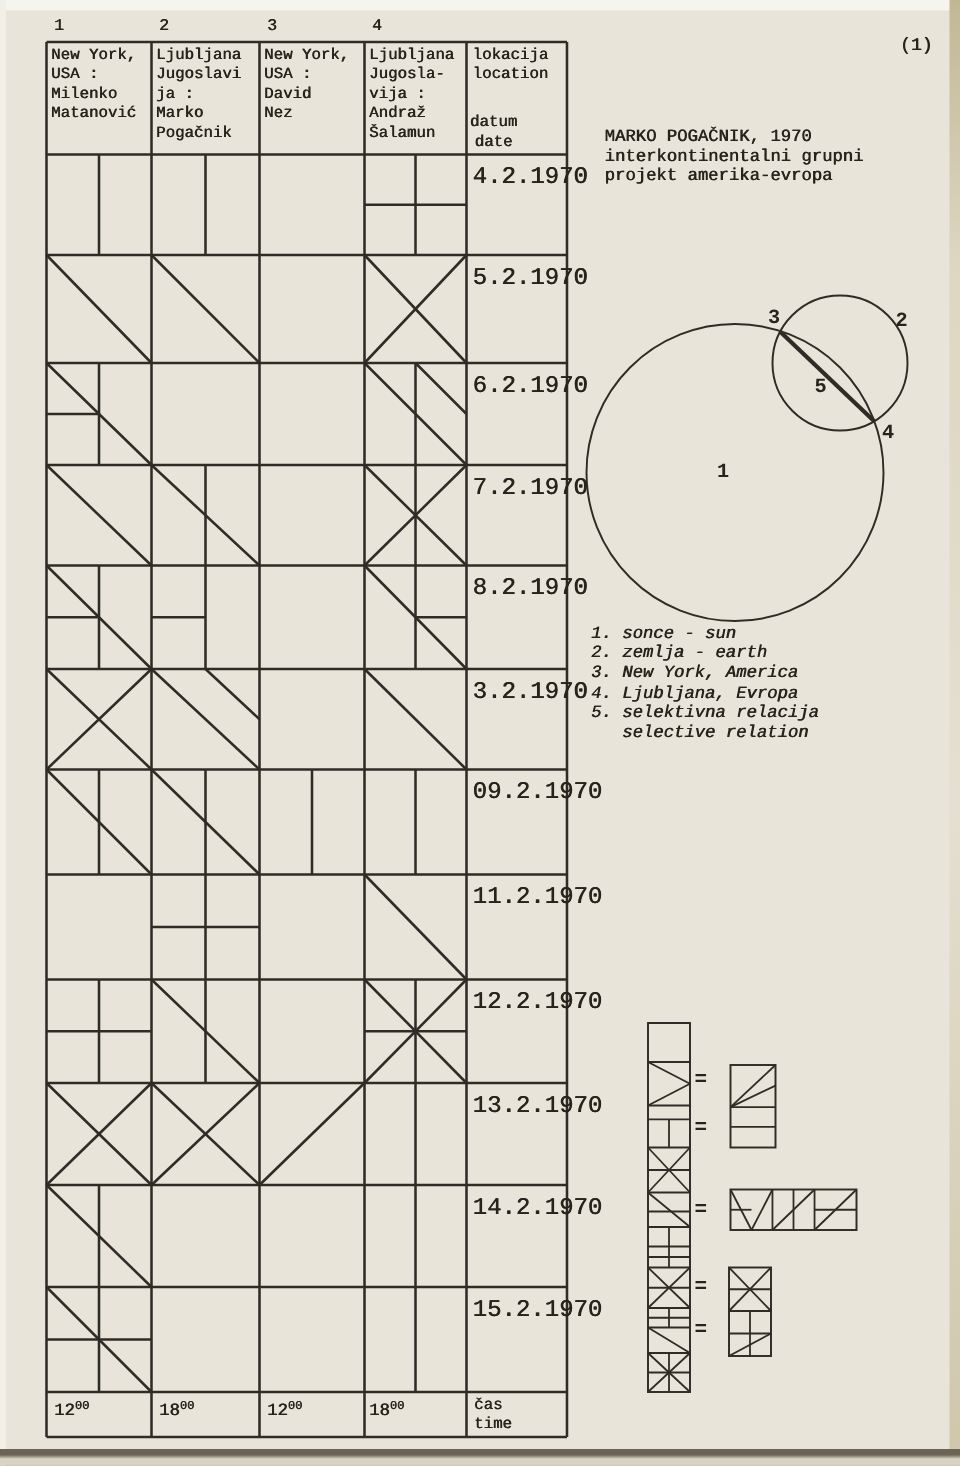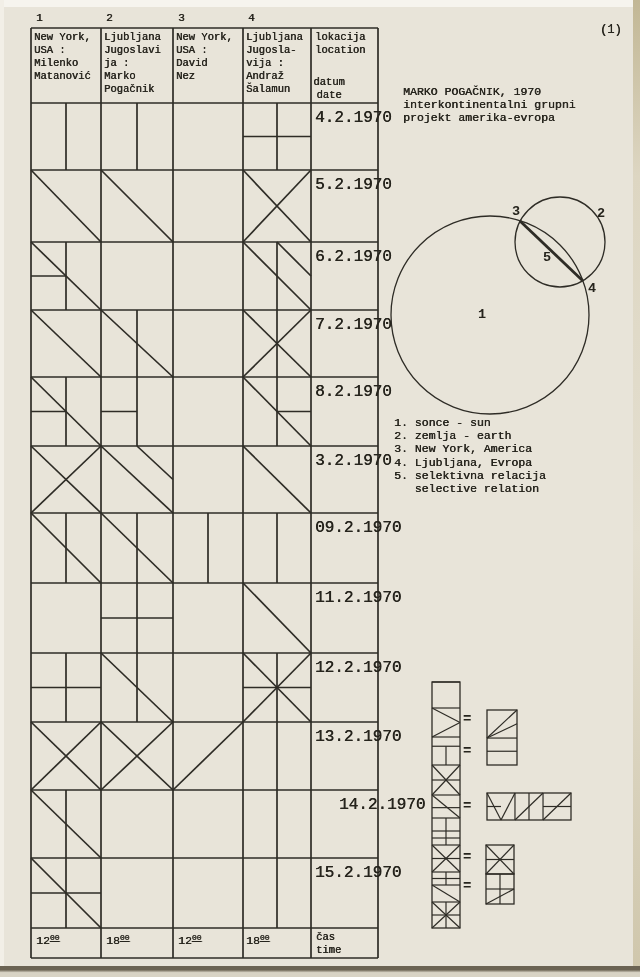--- a/index.html
+++ b/index.html
@@ -5,21 +5,21 @@
   html,body{margin:0;padding:0;background:#b9b2a2;}
   #paper{position:relative;width:640px;height:977px;background:#e8e4d9;overflow:hidden;
          font-family:"Liberation Mono","DejaVu Sans Mono",monospace;color:#26241d;}
   .txt{position:absolute;white-space:pre;line-height:13px;font-size:11px;
        text-shadow:0.4px 0 0 currentColor;}
   .small{font-size:10.5px;line-height:13px;}
   .rc{font-size:11.5px;line-height:13.2px;}
   .date-label{position:absolute;left:315px;font-size:16px;white-space:pre;
               text-shadow:0.4px 0 0 currentColor;}
   .time-cell{position:absolute;top:933px;font-size:11.5px;text-shadow:0.4px 0 0 currentColor;}
-  .sup{font-size:8px;vertical-align:4px;text-decoration:underline;margin-top:37px;}
+  .sup{font-size:8px;vertical-align:4px;margin-top:37px;}
   #lineart{position:absolute;left:0;top:0;pointer-events:none;}
   .edge{position:absolute;}
 </style>
 </head>
 <body>
 
 <div id="paper">
 
   <div class="edge" style="left:0;top:0;width:640px;height:7px;background:#f6f4ee;"></div>
   <div class="edge" style="left:0;top:0;width:4px;height:977px;background:#f2efe7;"></div>
@@ -227,32 +227,32 @@
   </div>
   <div class="time-cell" style="left:246px;">
     <span>18</span><span class="sup">00</span>
   </div>
   <div class="txt small" style="left:316px;top:931px;">čas
 time</div>
 
   <div class="txt rc" style="left:403px;top:85px;">MARKO POGAČNIK, 1970
 interkontinentalni grupni
 projekt amerika-evropa</div>
-  <div class="txt rc" style="left:394px;top:416px;">1. sonce - sun
+  <div class="txt rc" style="left:394px;top:416px;font-style:italic;">1. sonce - sun
 2. zemlja - earth
 3. New York, America
 4. Ljubljana, Evropa
 5. selektivna relacija
    selective relation</div>
 
 <div class="date-label" style="top: 109px;">4.2.1970</div>
     <div class="date-label" style="top: 176px;">5.2.1970</div>
     <div class="date-label" style="top: 248px;">6.2.1970</div>
     <div class="date-label" style="top: 316px; text-align: center;">7.2.1970</div>
     <div class="date-label" style="top: 383px;">8.2.1970</div>
     <div class="date-label" style="top: 452px;">3.2.1970</div>
     <div class="date-label" style="top: 519px;">09.2.1970</div>
     <div class="date-label" style="top: 589px;">11.2.1970</div>
     <div class="date-label" style="top: 659px;">12.2.1970</div>
     <div class="date-label" style="top: 728px; text-align: right;">13.2.1970</div>
-    <div class="date-label" style="top: 796px; margin-left: 24px;">14.2.1970</div>
+    <div class="date-label" style="top: 796px;">14.2.1970</div>
     <div class="date-label" style="top: 864px;">15.2.1970</div>
   </div>
 
 </body></html>

